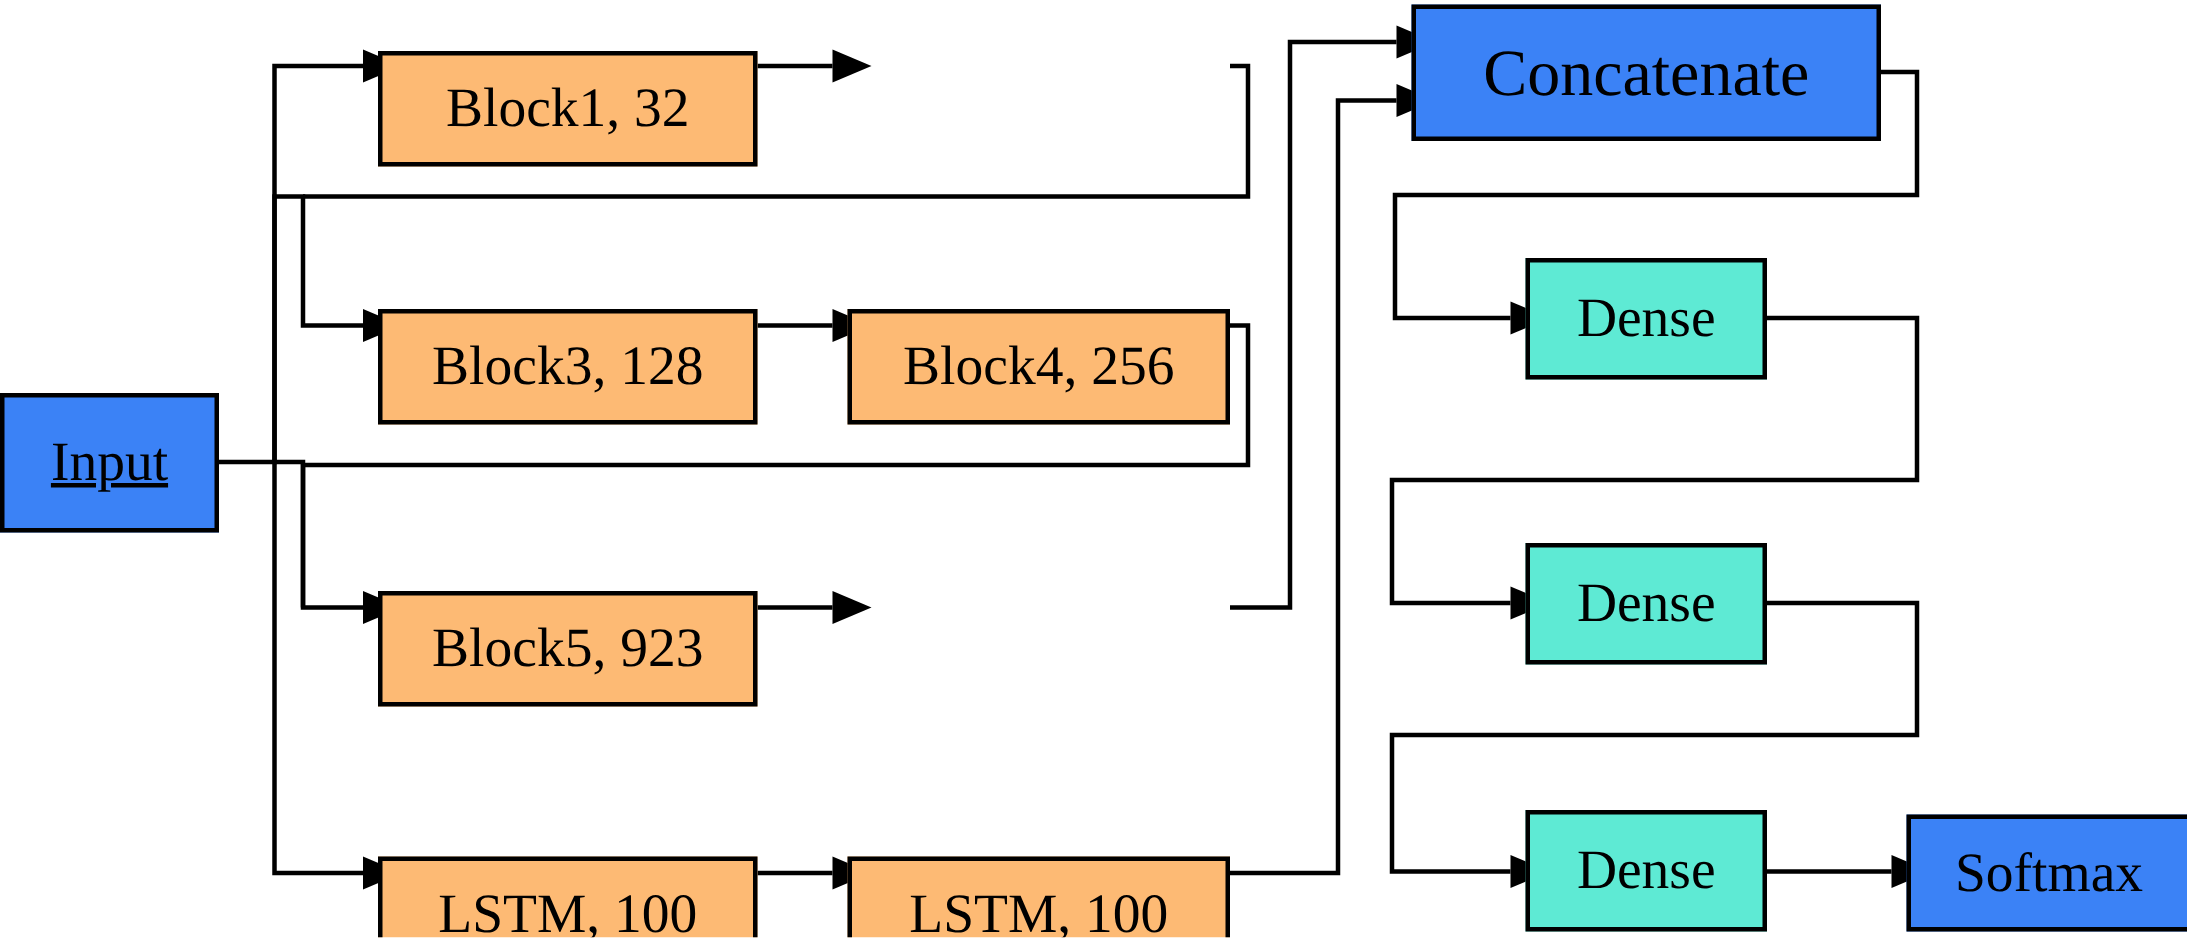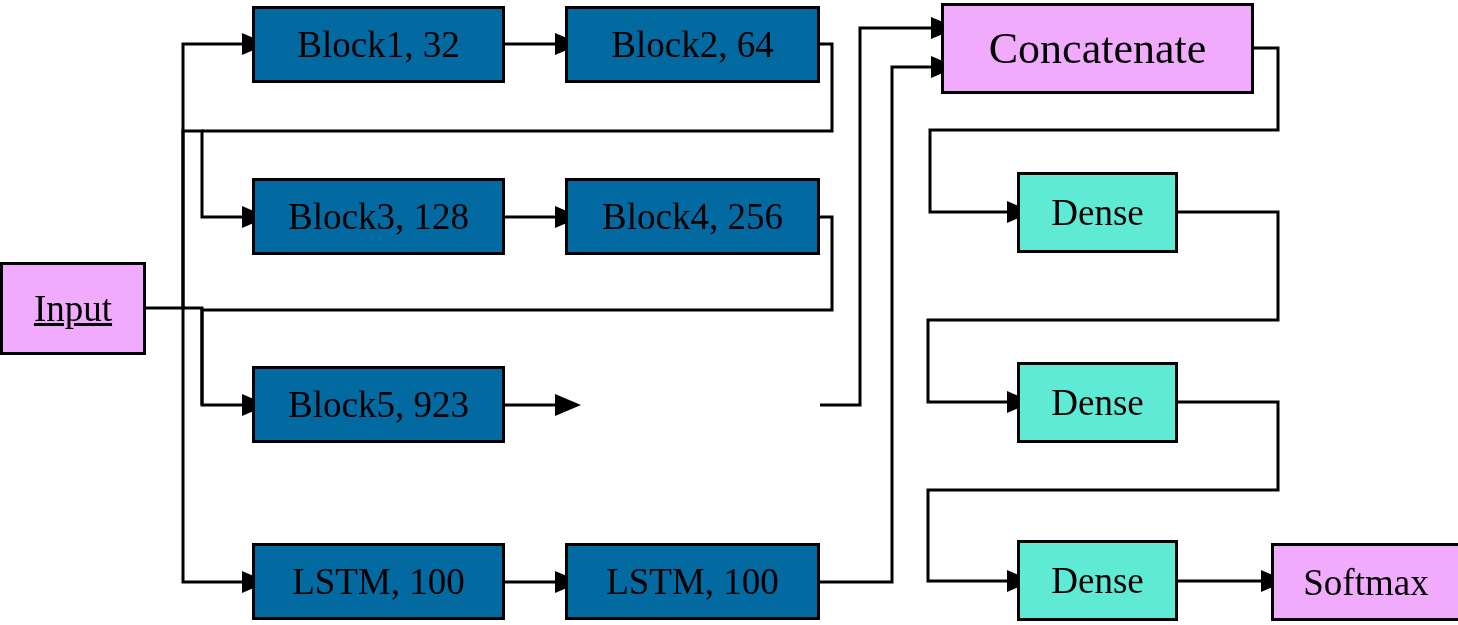--- a/index.html
+++ b/index.html
@@ -18,22 +18,22 @@
     border:3px solid #000000;
     display:flex;
     align-items:center;
     justify-content:center;
     color:#000000;
     line-height:1;
     white-space:nowrap;
     z-index:5;
   }
   .node span{display:block;}
-  .t-green{background:#0369a1;}
-  .t-purple{background:#f0abfc;}
+  .t-green{background:#fdba74;margin-top:28px;}
+  .t-purple{background:#3b82f6;}
   .t-cyan{background:#00b0f0;}
   .t-pink{background:#5eead4;}
   .fs-reg{font-size:37px;}
   .fs-big{font-size:44px;}
 </style>
 </head>
 <body>
 
 <div id="canvas">
   <svg id="wires" viewBox="0 0 1458 625" xmlns="http://www.w3.org/2000/svg">
@@ -67,23 +67,20 @@
       <polygon points="1007,391 1033,402 1007,413" fill="#000000"></polygon>
       <polygon points="1007,570 1033,581 1007,592" fill="#000000"></polygon>
       <polygon points="1261,570 1287,581 1261,592" fill="#000000"></polygon>
     </svg>
 <div class="node t-purple fs-reg" style="left: 0px; top: 262px; width: 146px; height: 93px; text-decoration: underline;">
       <span>Input</span>
     </div>
     <div class="node t-green fs-reg" style="left: 252px; top: 6px; width: 253px; height: 77px;">
       <span>Block1, 32</span>
     </div>
-    <div class="node t-green fs-reg" style="left: 565px; top: 6px; width: 255px; height: 77px;">
-      <span>Block2, 64</span>
-    </div>
     <div class="node t-green fs-reg" style="left: 252px; top: 178px; width: 253px; height: 77px;">
       <span>Block3, 128</span>
     </div>
     <div class="node t-green fs-reg" style="left: 565px; top: 178px; width: 255px; height: 77px; text-align: center;">
       <span>Block4, 256</span>
     </div>
     <div class="node t-green fs-reg" style="left: 252px; top: 366px; width: 253px; height: 77px;">
       <span>Block5, 923</span>
     </div>
     <div class="node t-green fs-reg" style="left: 252px; top: 543px; width: 253px; height: 77px;">

